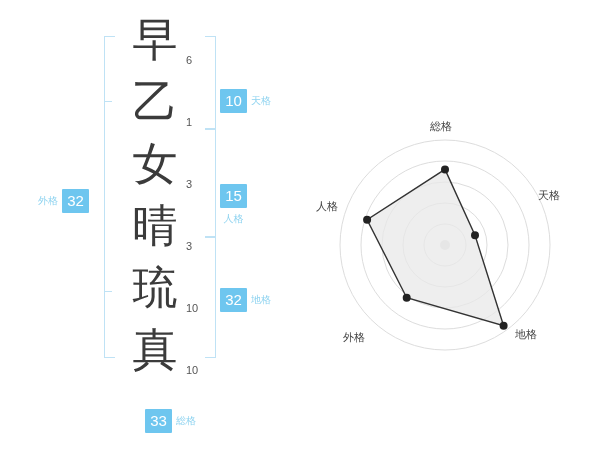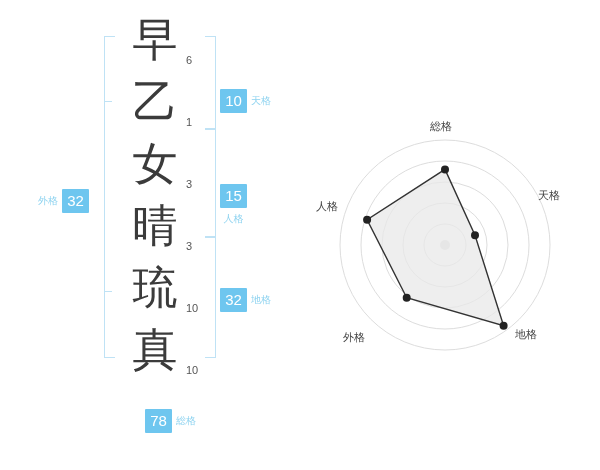--- a/index.html
+++ b/index.html
@@ -171,21 +171,21 @@
       <span class="num">32</span>
       <span class="lbl">地格</span>
     </div>
 
     <div class="chip left" style="left:38px; top:189px;">
       <span class="num">32</span>
       <span class="lbl">外格</span>
     </div>
 
     <div class="chip" style="left:145px; top:409px;">
-      <span class="num">78</span>
+      <span class="num">33</span>
       <span class="lbl">総格</span>
     </div>
 
   </div>
 
   <div class="chart-panel">
     <svg id="radar-svg" width="290" height="470" viewBox="0 0 290 470">
         <circle cx="135" cy="245" r="105" fill="none" stroke="#dddddd" stroke-width="1"></circle>
         <circle cx="135" cy="245" r="84" fill="none" stroke="#dddddd" stroke-width="1"></circle>
         <circle cx="135" cy="245" r="63" fill="none" stroke="#dddddd" stroke-width="1"></circle>

